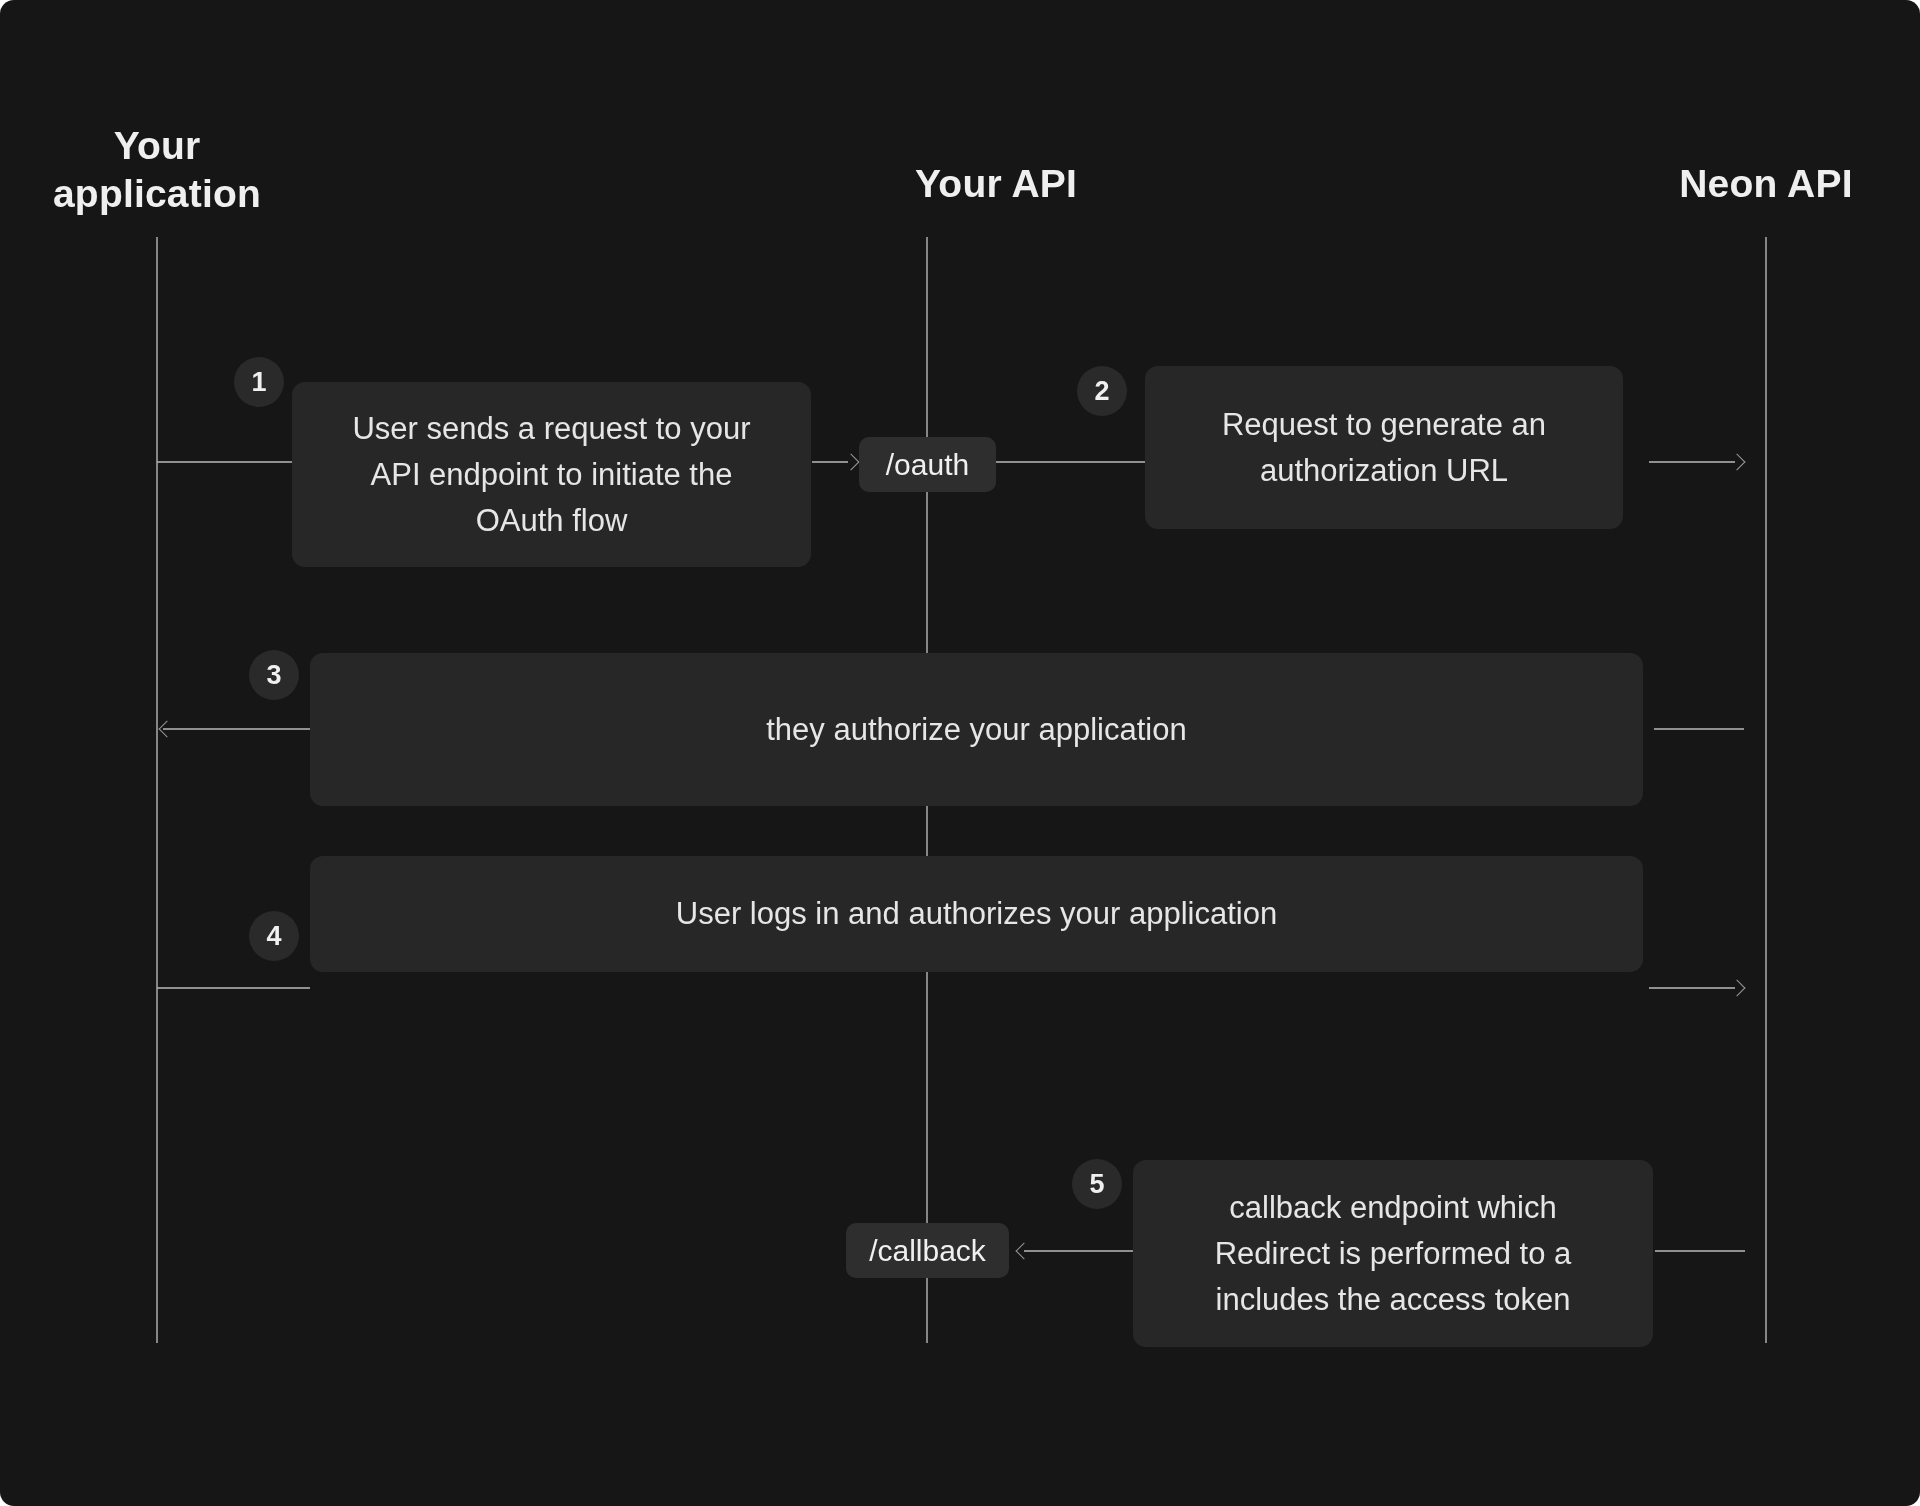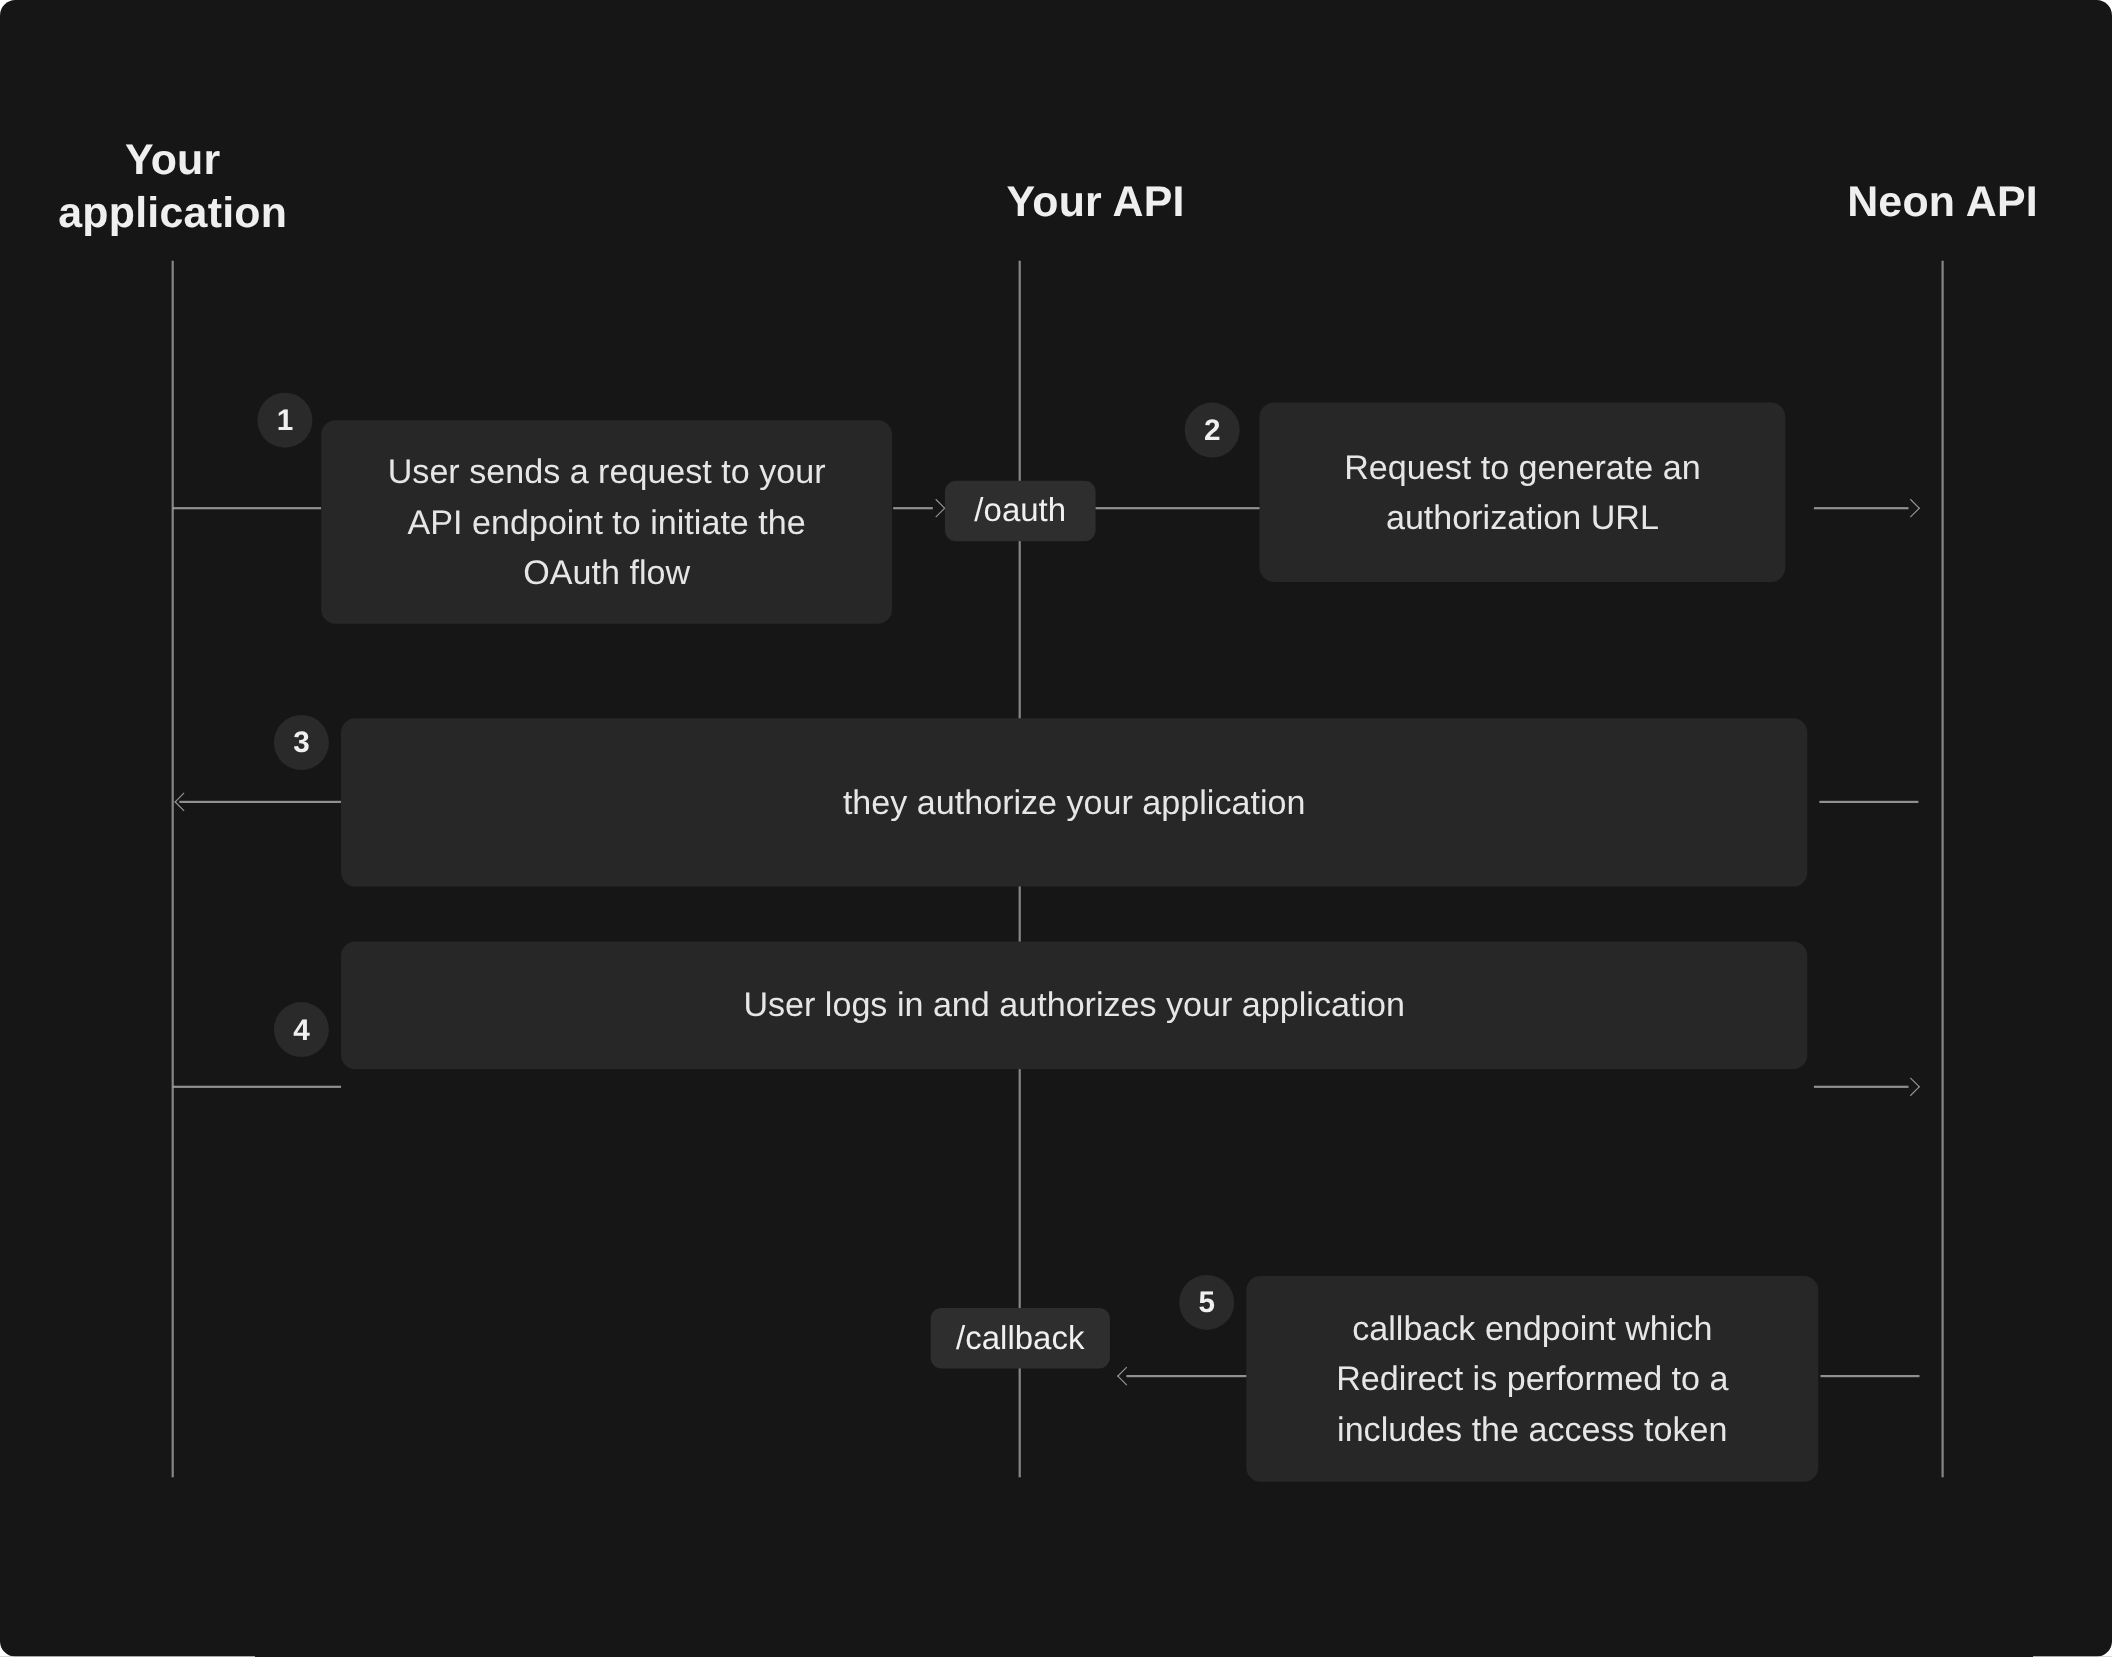--- a/index.html
+++ b/index.html
@@ -111,15 +111,15 @@
 
   <div class="stepbox" style="left:1133px;top:1160px;width:520px;height:187px;">
     <div>callback endpoint which</div>
     <div>Redirect is performed to a</div>
     <div>includes the access token</div>
   </div>
 
   <div class="msg-line" style="left:1024px;top:1250px;width:109px;"></div>
   <div class="chev l" style="left:1018px;top:1245px;"></div>
 
-  <div class="pill" style="left:846px;top:1189px;width:163px;">/callback</div>
+  <div class="pill" style="left:846px;top:1223px;width:163px;">/callback</div>
 
 </div>
 
 </body></html>

